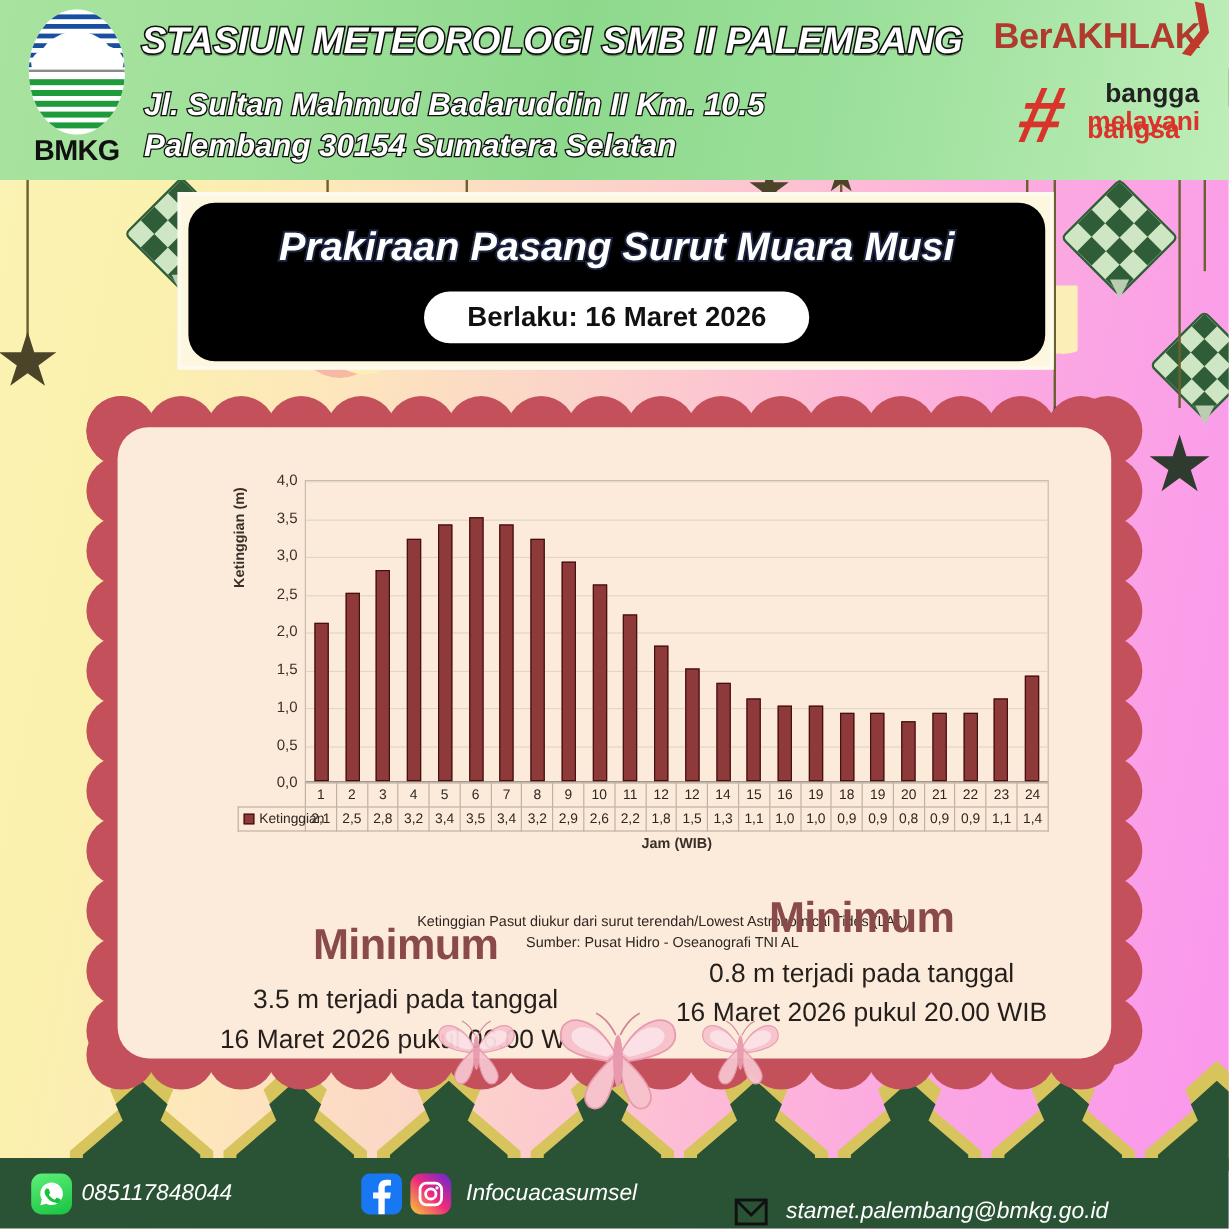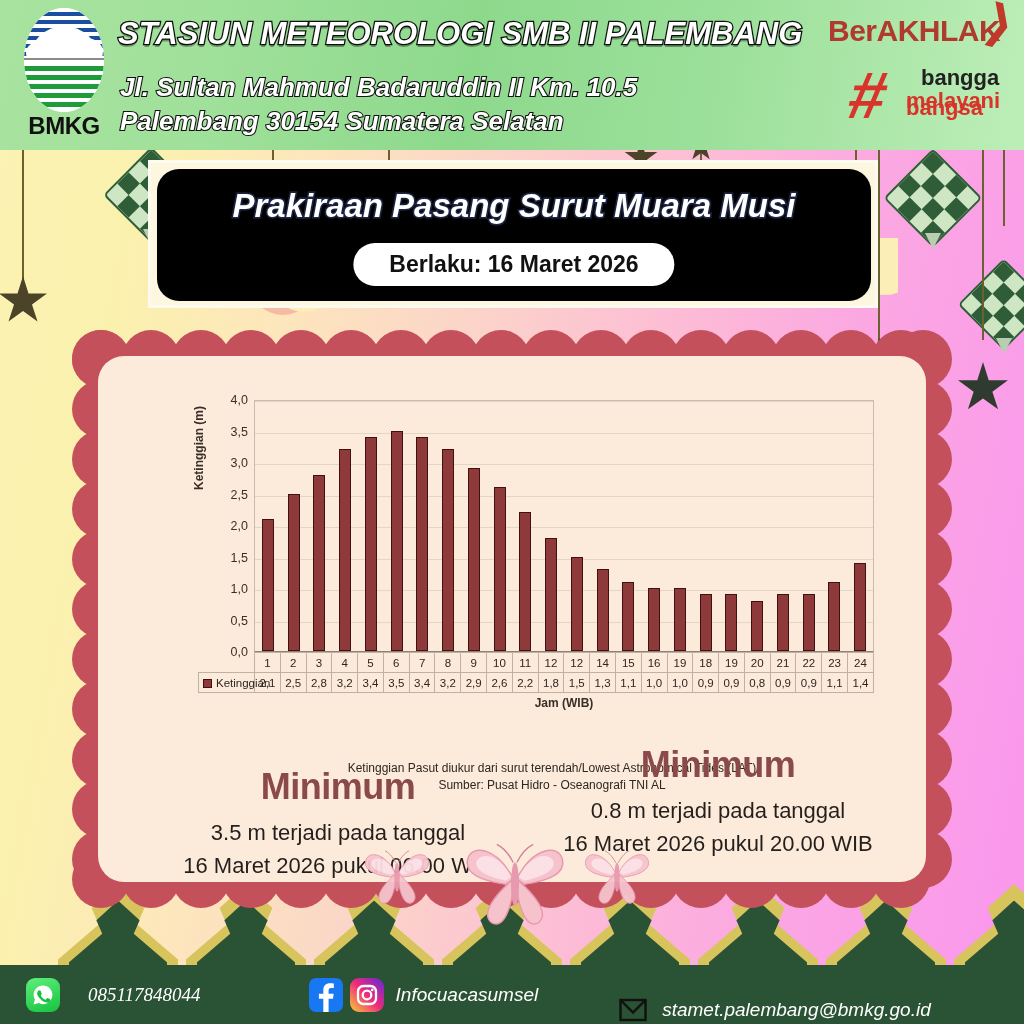--- a/index.html
+++ b/index.html
@@ -695,21 +695,21 @@
 
   <div id="footer">
 
     <div class="f-item" style="margin-left:26px;">
       <span class="ic ic-wa">
         <svg width="34" height="34" viewBox="0 0 34 34">
           <path d="M17 7.5c-5.2 0-9.4 4.2-9.4 9.4 0 1.7.45 3.3 1.25 4.7L7.6 26.4l5-1.3c1.35.73 2.9 1.15 4.4 1.15 5.2 0 9.4-4.2 9.4-9.4S22.2 7.5 17 7.5z" fill="#fff"></path>
           <path d="M13.2 12.3c-.25 0-.6.1-.9.45-.3.35-1.15 1.1-1.15 2.7s1.2 3.15 1.35 3.35c.2.2 2.3 3.65 5.65 4.95 2.8 1.1 3.35.9 3.95.85.6-.05 1.95-.8 2.2-1.55.25-.75.25-1.4.2-1.55-.1-.15-.3-.2-.6-.35-.3-.15-1.95-.95-2.25-1.05-.3-.1-.5-.15-.75.15-.2.3-.8 1.05-1 1.25-.2.2-.4.25-.7.1-.3-.15-1.35-.5-2.55-1.6-.95-.85-1.6-1.9-1.8-2.2-.15-.3-.05-.5.1-.65.15-.15.3-.35.5-.55.15-.2.2-.3.3-.55.1-.2.05-.4-.05-.55-.1-.15-.75-1.8-1-2.45-.2-.55-.45-.5-.65-.5h-.6z" fill="#18c23f"></path>
         </svg>
       </span>
-      <span class="f-text" style="margin-left:28px;font-family:Liberation Serif, serif;">085117848044</span>
+      <span class="f-text" style="margin-left:8px;">085117848044</span>
     </div>
 
     <div class="f-item" style="margin-left:108px;">
       <span class="ic ic-fb">
         <svg width="34" height="34" viewBox="0 0 34 34">
           <path d="M19.6 34V20.8h4.4l.66-5.1h-5.06v-3.26c0-1.48.41-2.48 2.53-2.48h2.7V5.4c-.47-.06-2.07-.2-3.94-.2-3.9 0-6.57 2.38-6.57 6.76v3.74H9.9v5.1h4.42V34h5.28z" fill="#fff"></path>
         </svg>
       </span>
       <span class="ic ic-ig" style="margin-left:7px;">
         <svg width="34" height="34" viewBox="0 0 34 34">

